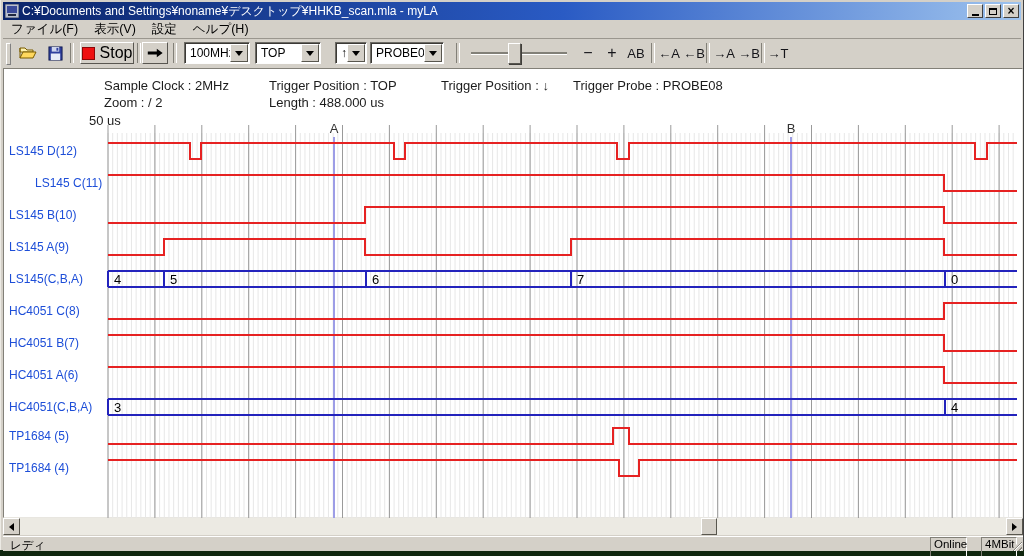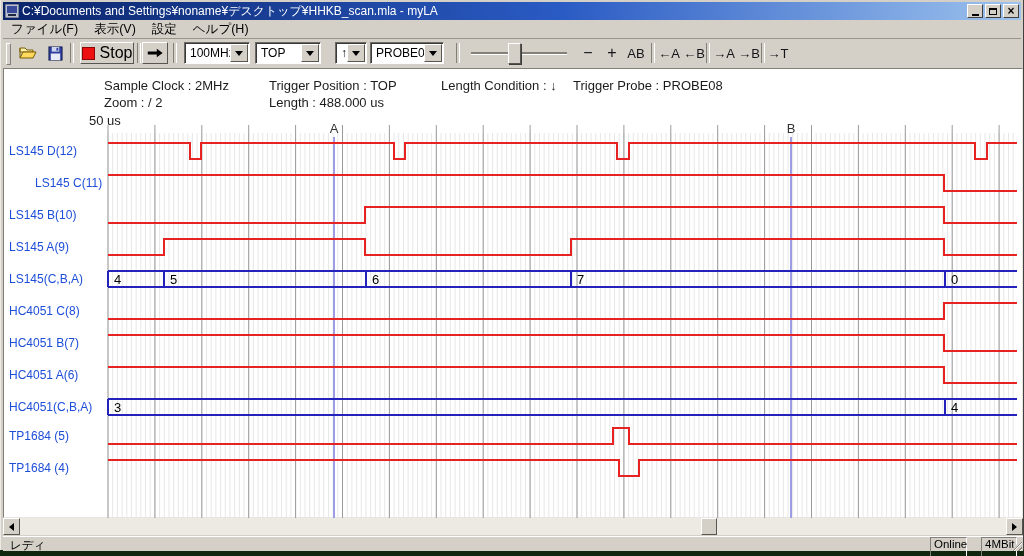--- a/index.html
+++ b/index.html
@@ -169,21 +169,21 @@
     <div class="titem flatbtn" style="left:709px;width:24px;">→A</div>
     <div class="titem flatbtn" style="left:734px;width:24px;">→B</div>
     <div class="tsep" style="left:758px;"></div>
     <div class="titem flatbtn" style="left:763px;width:24px;">→T</div>
   </div>
 
   <div id="client"></div>
 
   <span class="info-text" style="left:103px;top:78px;">Sample Clock : 2MHz</span>
   <span class="info-text" style="left:268px;top:78px;">Trigger Position : TOP</span>
-  <span class="info-text" style="left:440px;top:78px;">Length Condition : ↓</span>
+  <span class="info-text" style="left:440px;top:78px;">Trigger Position : ↓</span>
   <span class="info-text" style="left:572px;top:78px;">Trigger Probe : PROBE08</span>
   <span class="info-text" style="left:103px;top:95px;">Zoom : /  2</span>
   <span class="info-text" style="left:268px;top:95px;">Length : 488.000 us</span>
 
   <div id="timebase">50 us</div>
 
   <div id="channel-labels">
       <div class="ch-label" style="top: 143px;">LS145 D(12)</div>
       <div class="ch-label" style="top: 175px; margin-left: 26px;">LS145 C(11)</div>
       <div class="ch-label" style="top: 207px;">LS145 B(10)</div>

